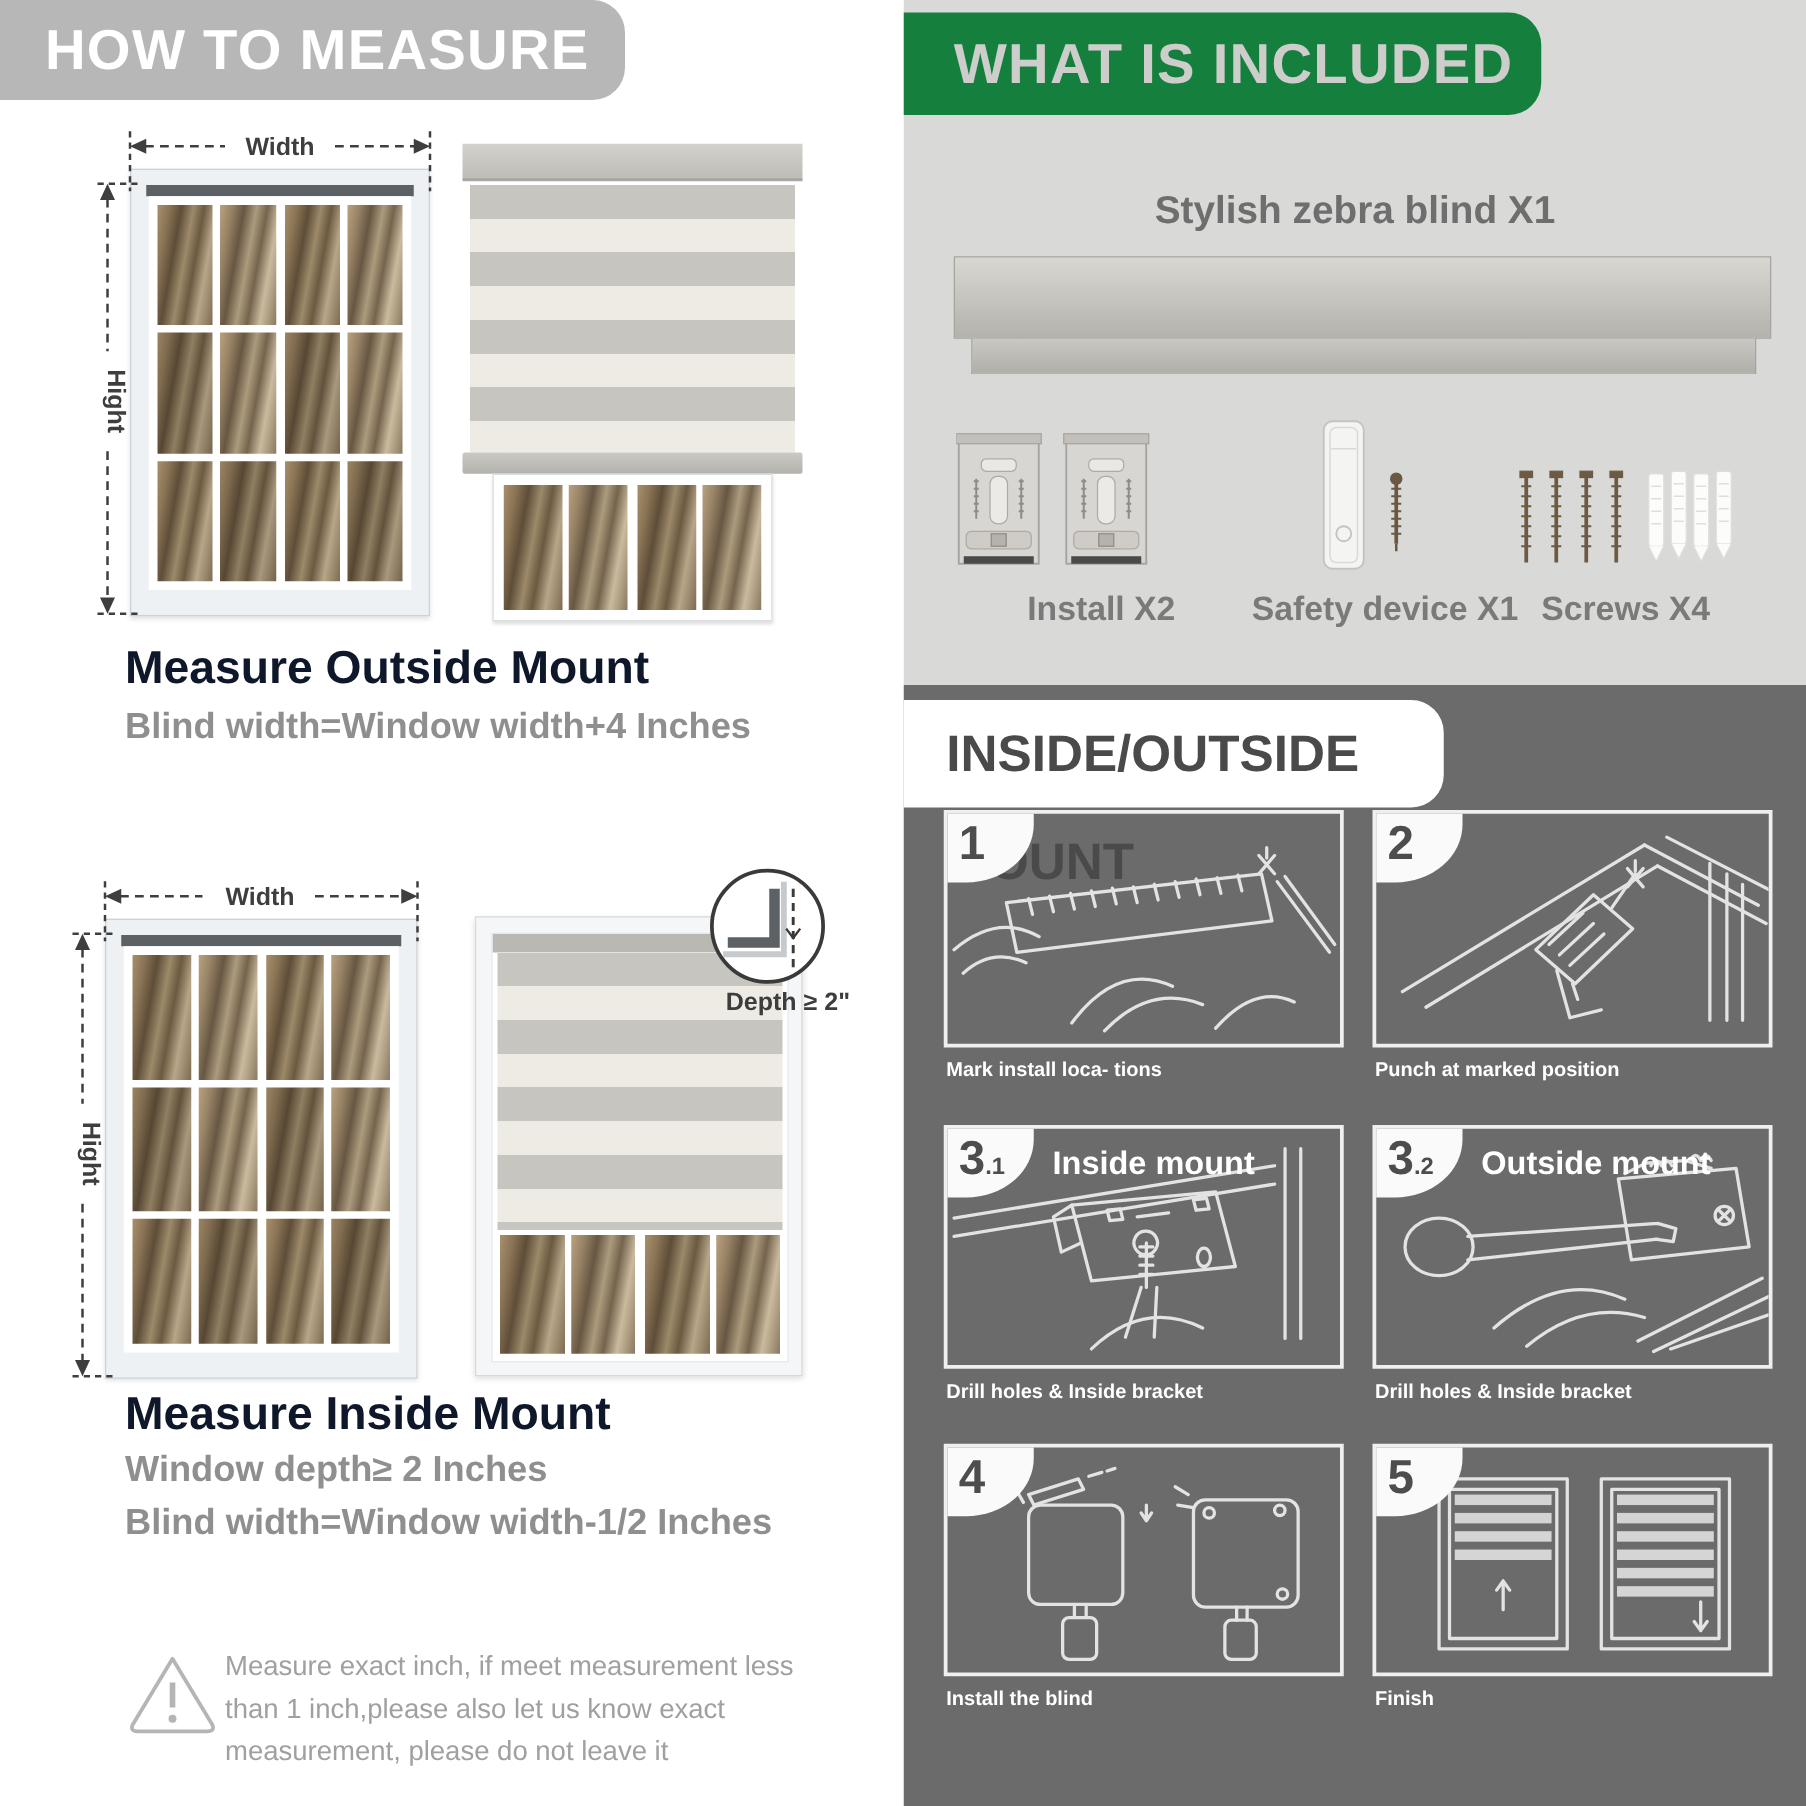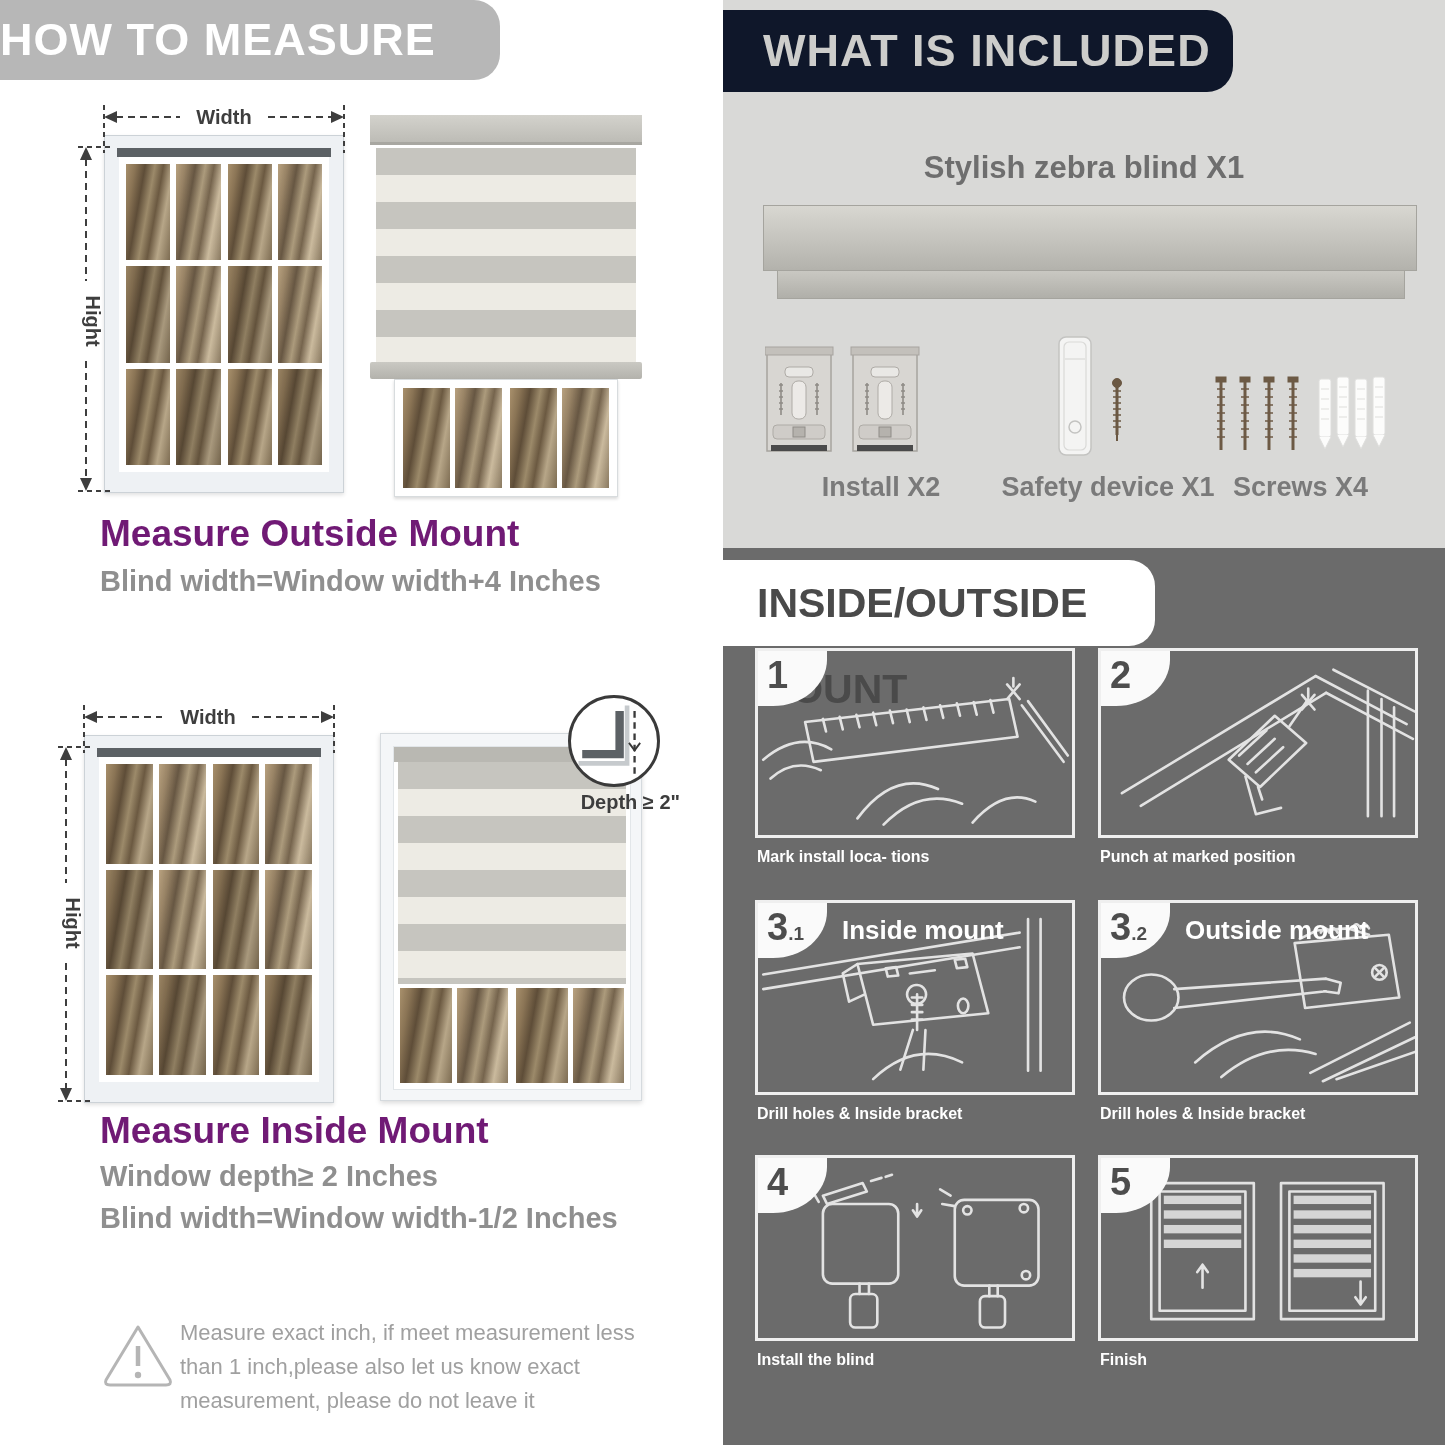--- a/index.html
+++ b/index.html
@@ -2,22 +2,22 @@
 <html><head>
 <meta charset="utf-8">
 <style>
   html,body{margin:0;padding:0;background:#fff;}
   #canvas{position:relative;width:1445px;height:1445px;background:#ffffff;overflow:hidden;
           font-family:"Liberation Sans", sans-serif;}
   .abs{position:absolute;box-sizing:border-box;}
 
   
   .hdr-left{left:0;top:8;width:500px;height:80px;background:#b7b7b7;border-radius:0 26px 26px 0;
-            color:#fff;font-size:45px;font-weight:700;line-height:80px;letter-spacing:1px;}
-  .sec-title{font-size:37px;font-weight:700;color:#701a75;}
+            color:#fff;font-size:45px;font-weight:700;line-height:80px;padding-left:36px;letter-spacing:1px;}
+  .sec-title{font-size:37px;font-weight:700;color:#0f172a;}
   .sec-line{font-size:29px;font-weight:700;color:#8f8f8f;}
 
   
   .win{background:#eef1f4;border:1px solid #ccd2d7;box-shadow:0 2px 4px rgba(0,0,0,.12);}
   .win-recess{position:absolute;left:12px;right:12px;top:12px;height:9px;background:#5c6165;}
   .sashes{position:absolute;left:14px;right:14px;top:21px;bottom:20px;background:#fff;display:flex;gap:7px;padding:7px;}
   .sash{flex:1;display:grid;grid-template-columns:1fr 1fr;grid-template-rows:1fr 1fr 1fr;gap:6px;}
   .pane{background:linear-gradient(100deg,#a8906c 0%,#8a7455 16%,#5e4d38 32%,#9c8a6a 48%,#6b5941 62%,#b7a688 78%,#7d6c52 100%);}
   .pane:nth-child(2n){filter:brightness(1.12) saturate(.85);}
   .pane:nth-child(3n){filter:brightness(.92);}
@@ -32,21 +32,21 @@
 
   .blind2-frame{background:#f4f6f8;border:1px solid #d5dade;padding:12px;box-shadow:0 2px 5px rgba(0,0,0,.15);}
   .blind2-inner{position:relative;width:100%;height:100%;background:#fff;border:1px solid #e2e6e9;overflow:hidden;}
   .mag-circle{position:absolute;border-radius:50%;border:3px solid #3a3a3a;background:#fff;overflow:hidden;z-index:5;}
   .depth-label{font-size:20px;font-weight:700;color:#3d3d3d;text-align:right;}
 
   .warn-text{font-size:22px;font-weight:500;color:#a0a0a0;line-height:34px;}
 
   
   .panel-light{left:723px;top:0;width:722px;height:548px;background:#d9d9d7;}
-  .hdr-included{left:0;top:10px;width:510px;height:82px;background:#0f172a;border-radius:0 26px 26px 0;
+  .hdr-included{left:0;top:10px;width:510px;height:82px;background:#15803d;border-radius:0 26px 26px 0;
                 color:#cdcdcb;font-size:45px;font-weight:700;line-height:82px;padding-left:40px;letter-spacing:1px;}
   .product-label{left:0;top:150px;width:722px;text-align:center;font-size:31px;font-weight:700;color:#6e6e6e;}
   .headrail-main{left:40px;top:205px;width:654px;height:66px;background:linear-gradient(180deg,#d8d7d1,#c2c1bb 60%,#b3b2ac);border:1px solid #a5a49e;}
   .headrail-low{left:54px;top:271px;width:628px;height:28px;background:linear-gradient(180deg,#c9c8c2,#b0afa9);border:1px solid #a5a49e;border-top:none;}
   .hw-label{font-size:27px;font-weight:700;color:#7a7a7a;text-align:center;}
 
   .panel-dark{left:723px;top:548px;width:722px;height:897px;background:#6b6b6b;}
   .hdr-mount{left:0;top:12px;width:432px;height:86px;background:#fff;border-radius:0 26px 26px 0;
              color:#4a4a4a;font-size:41px;font-weight:700;line-height:86px;padding-left:34px;}
   .step-panel{border:3px solid #efefef;overflow:hidden;}

